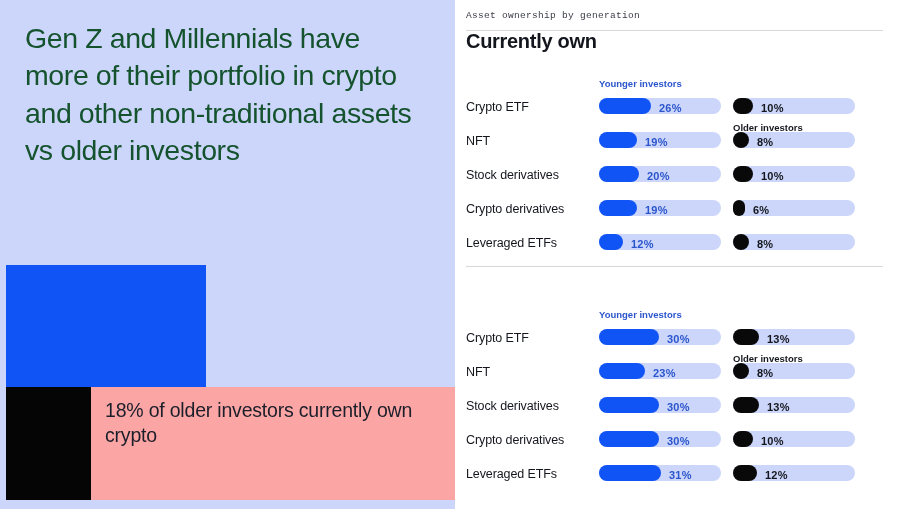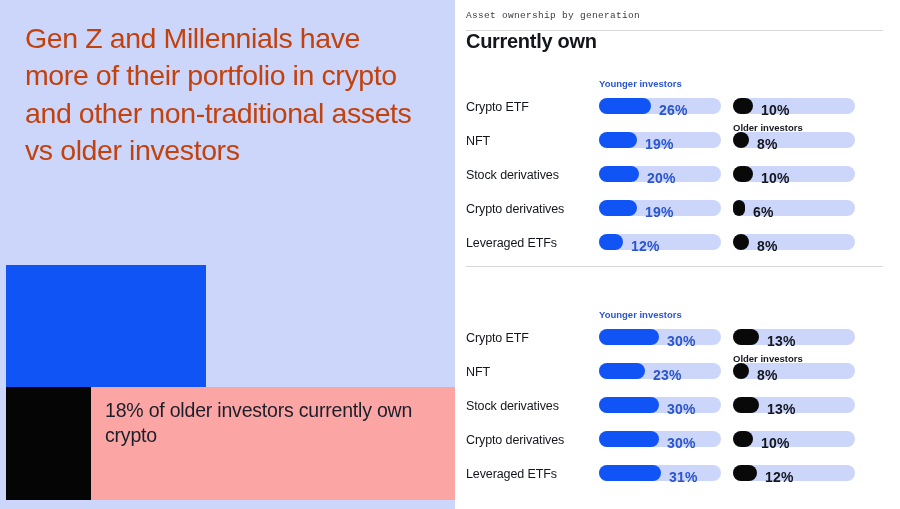--- a/index.html
+++ b/index.html
@@ -198,35 +198,35 @@
     top: 0;
     height: 16px;
     border-radius: 9px;
   }
   .fill.younger { background: #1154f5; }
   .fill.older   { background: #090909; }
 
   .bar-value {
     position: absolute;
     top: 4px;
-    font-size: 14px;
+    font-size: 11px;
     font-weight: 700;
     letter-spacing: 0.2px;
   }
   .bar-value.younger { color: #2b55cc; }
   .bar-value.older   { color: #14161d; }
 </style>
 </head>
 <body>
 
 <div id="page">
 
   <div id="left-panel" style="background: rgb(204, 214, 251);">
 
-    <div id="headline" style="color: #c2410c;">Gen Z and Millennials have more of their portfolio in crypto and other non-traditional assets vs older investors</div>
+    <div id="headline" style="color: #14532d;">Gen Z and Millennials have more of their portfolio in crypto and other non-traditional assets vs older investors</div>
 
     <div id="younger-callout">
       <div id="younger-swatch" style="background: rgb(17, 84, 245);"></div>
     </div>
 
     <div id="older-callout">
       <div id="older-swatch" style="background: rgb(5, 5, 5);"></div>
       <div id="older-text-wrap">
         <div id="older-stat">18% of older investors currently own crypto</div>
       </div>

